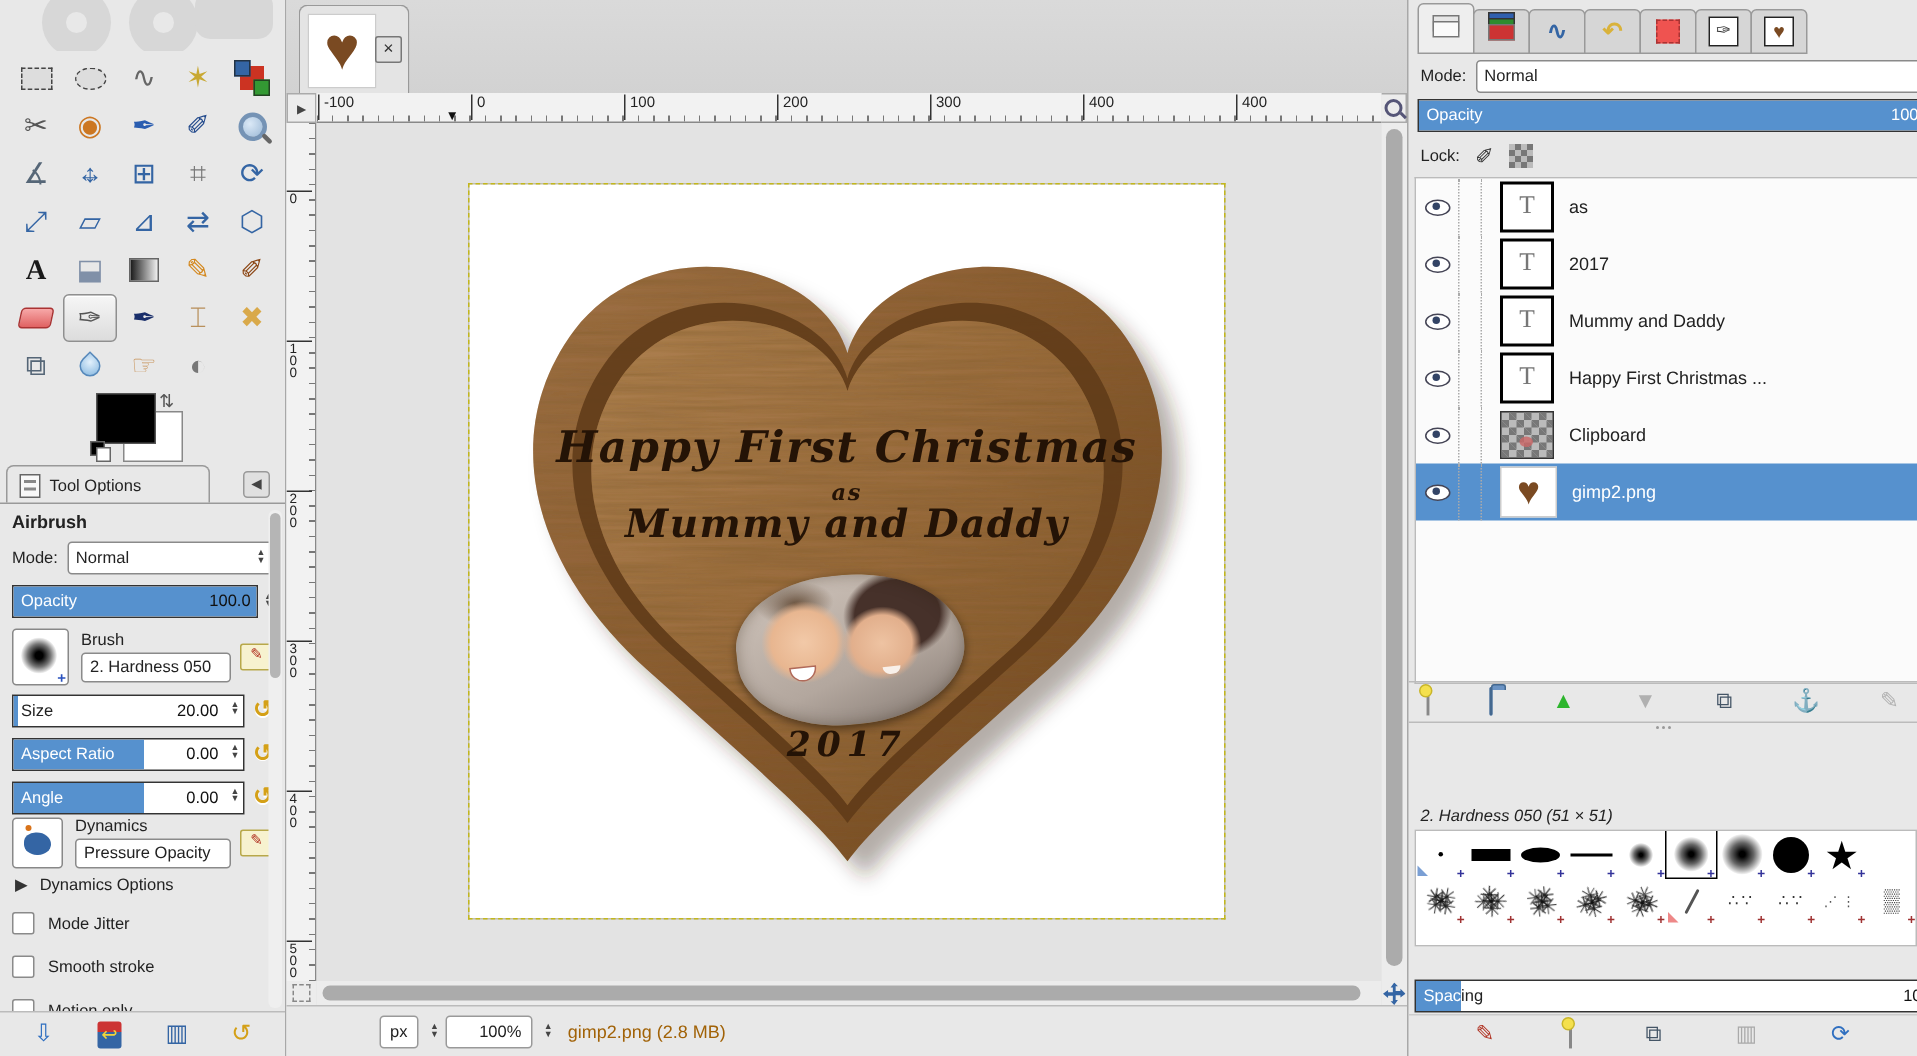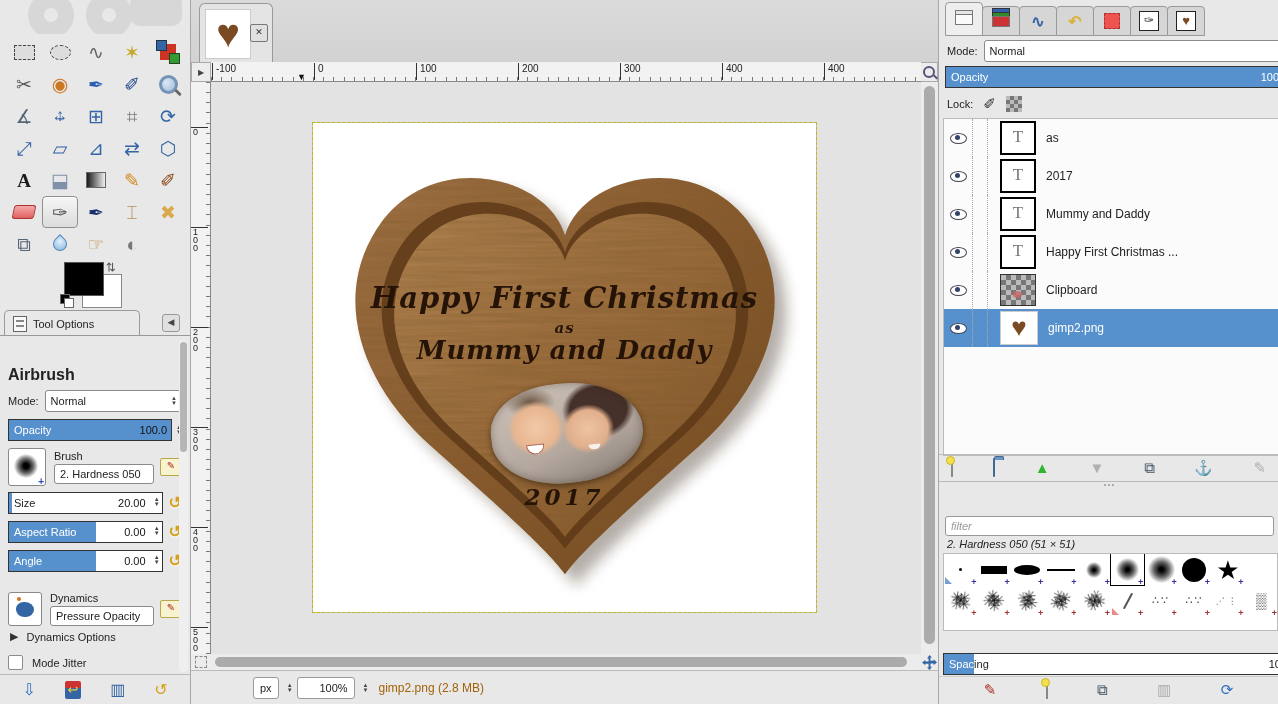--- a/index.html
+++ b/index.html
@@ -41,21 +41,21 @@
   #default-colors .b{position:absolute;left:0;top:0;width:8px;height:8px;background:#000;border:1px solid #666;}
   #default-colors .w{position:absolute;left:4px;top:4px;width:8px;height:8px;background:#fff;border:1px solid #666;}
 
   
   #to-tab{position:absolute;left:4px;top:310px;width:118px;height:25px;background:#e8e8e8;border:1px solid #999;border-bottom:none;border-radius:5px 5px 0 0;display:flex;align-items:center;gap:6px;padding:0 8px;cursor:pointer;}
   #to-tab .ticn{width:12px;height:14px;border:1px solid #666;background:#f8f8f8;position:relative;}
   #to-tab .ticn::before,#to-tab .ticn::after{content:"";position:absolute;left:2px;right:2px;height:2px;background:#888;}
   #to-tab .ticn::before{top:3px}#to-tab .ticn::after{top:8px}
   #to-collapse{position:absolute;right:10px;top:314px;width:16px;height:16px;border:1px solid #999;border-radius:3px;background:#e0e0e0;text-align:center;line-height:14px;font-size:9px;color:#444;cursor:pointer;}
   #to-panel{position:absolute;left:0;top:335px;width:190px;bottom:30px;background:#e8e8e8;border-top:1px solid #999;padding:5px 8px 0 8px;box-sizing:border-box;overflow:hidden;}
-  .to-title{font-weight:bold;font-size:16px;margin-bottom:6px;margin-top:25px;}
+  .to-title{font-weight:bold;font-size:12px;margin-bottom:6px;}
   .row{display:flex;align-items:center;margin-bottom:7px;}
   .combo{flex:1;background:#fff;border:1px solid #8a8a8a;border-radius:3px;height:20px;display:flex;align-items:center;padding:0 5px;position:relative;}
   .spin{display:flex;flex-direction:column;justify-content:center;font-size:6px;line-height:5px;color:#444;margin-left:4px;cursor:pointer;}
   .slider{position:relative;height:20px;border:1px solid #333;background:#fff;flex:1;overflow:hidden;}
   .slider .fill{position:absolute;left:0;top:0;bottom:0;background:#5691ce;overflow:hidden;}
   .slider .lab{position:absolute;left:5px;top:0;line-height:20px;color:#222;white-space:nowrap;}
   .slider .fill .lab{color:#fff;}
   .slider .val{position:absolute;right:4px;top:0;line-height:20px;color:#111;}
   .reset-btn{font-size:16px;font-weight:bold;color:#d4a017;margin-left:6px;cursor:pointer;line-height:16px;text-shadow:0 1px 0 #fff;}
   .edit-icn{width:20px;height:16px;background:#f7f2cf;border:1px solid #b8a84a;border-radius:2px;margin-left:6px;text-align:center;line-height:14px;font-size:10px;color:#b03020;cursor:pointer;}
@@ -398,21 +398,21 @@
             </div>
           <span class="val" style="right:16px">0.00</span>
           <span class="spin" style="position:absolute;right:2px;top:4px">
               <span>▲</span>
               <span>▼</span>
             </span>
         </div>
         <span class="reset-btn">↺</span>
       </div>
 
-      <div class="row" style="margin-bottom:20px">
+      <div class="row" style="margin-bottom:2px">
         <div class="slider">
           <span class="lab">Angle</span>
           <div class="fill" style="width:57%">
               <span class="lab">Angle</span>
             </div>
           <span class="val" style="right:16px">0.00</span>
           <span class="spin" style="position:absolute;right:2px;top:4px">
               <span>▲</span>
               <span>▼</span>
             </span>
@@ -681,23 +681,20 @@
         <span class="lb" style="color: rgb(68, 85, 102);">⧉</span>
         <span class="lb" style="color: rgb(168, 168, 168);">⚓</span>
         <span class="lb" style="color: rgb(176, 176, 176);">✎</span>
       </div>
     <div class="splitter" style="top:482px">
         <i></i>
         <i></i>
         <i></i>
       </div>
 
-    <div id="brush-filter">
-      <span>filter</span>
-    </div>
     <div id="brush-info">2. Hardness 050 (51 × 51)</div>
     <div id="brush-grid">
         <div class="bcell plus">
           <span class="b-dot"></span>
           <span class="tri"></span>
         </div>
         <div class="bcell plus">
           <span class="b-bar"></span>
         </div>
         <div class="bcell plus">

